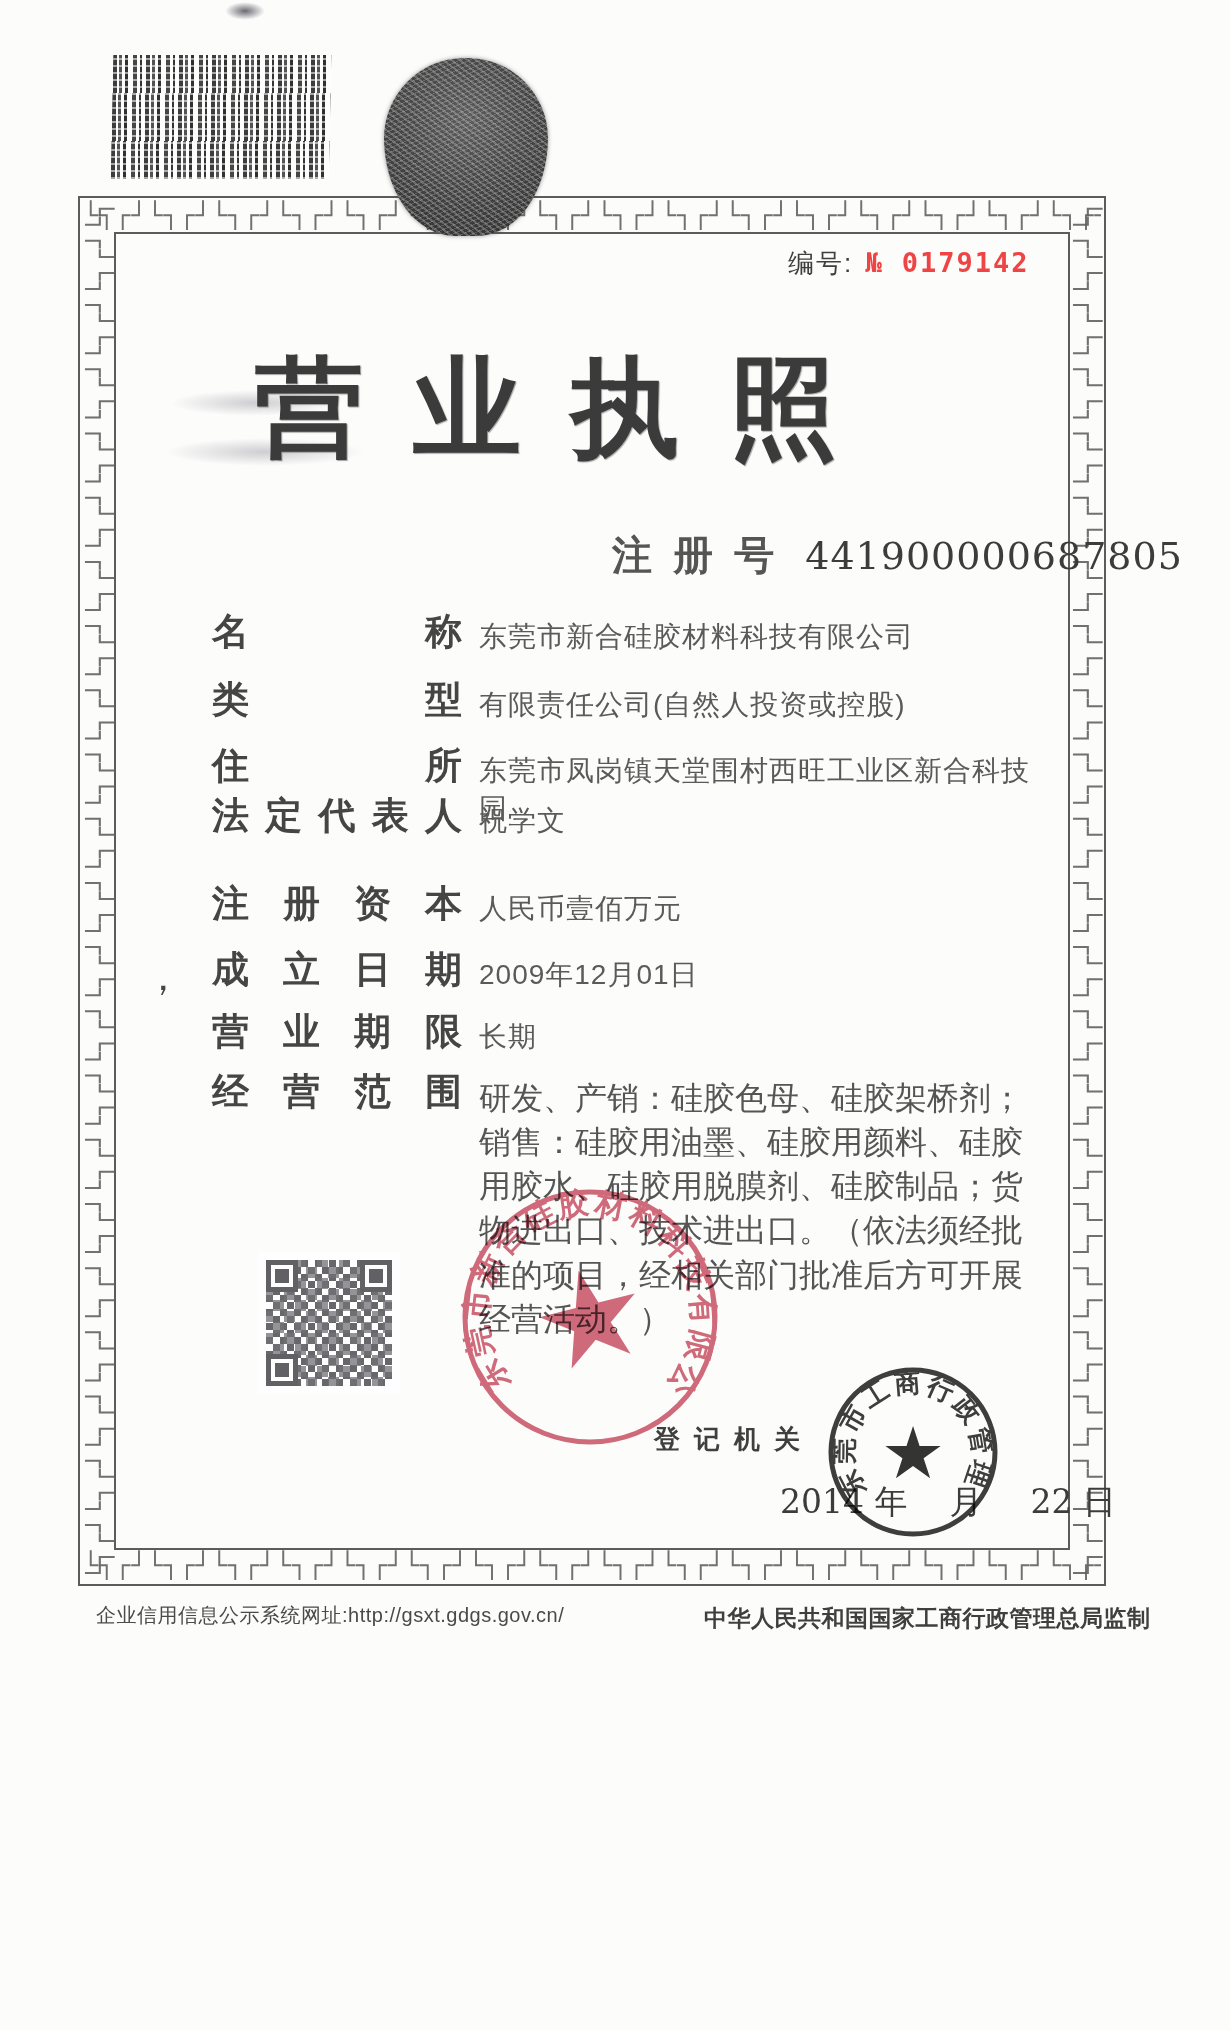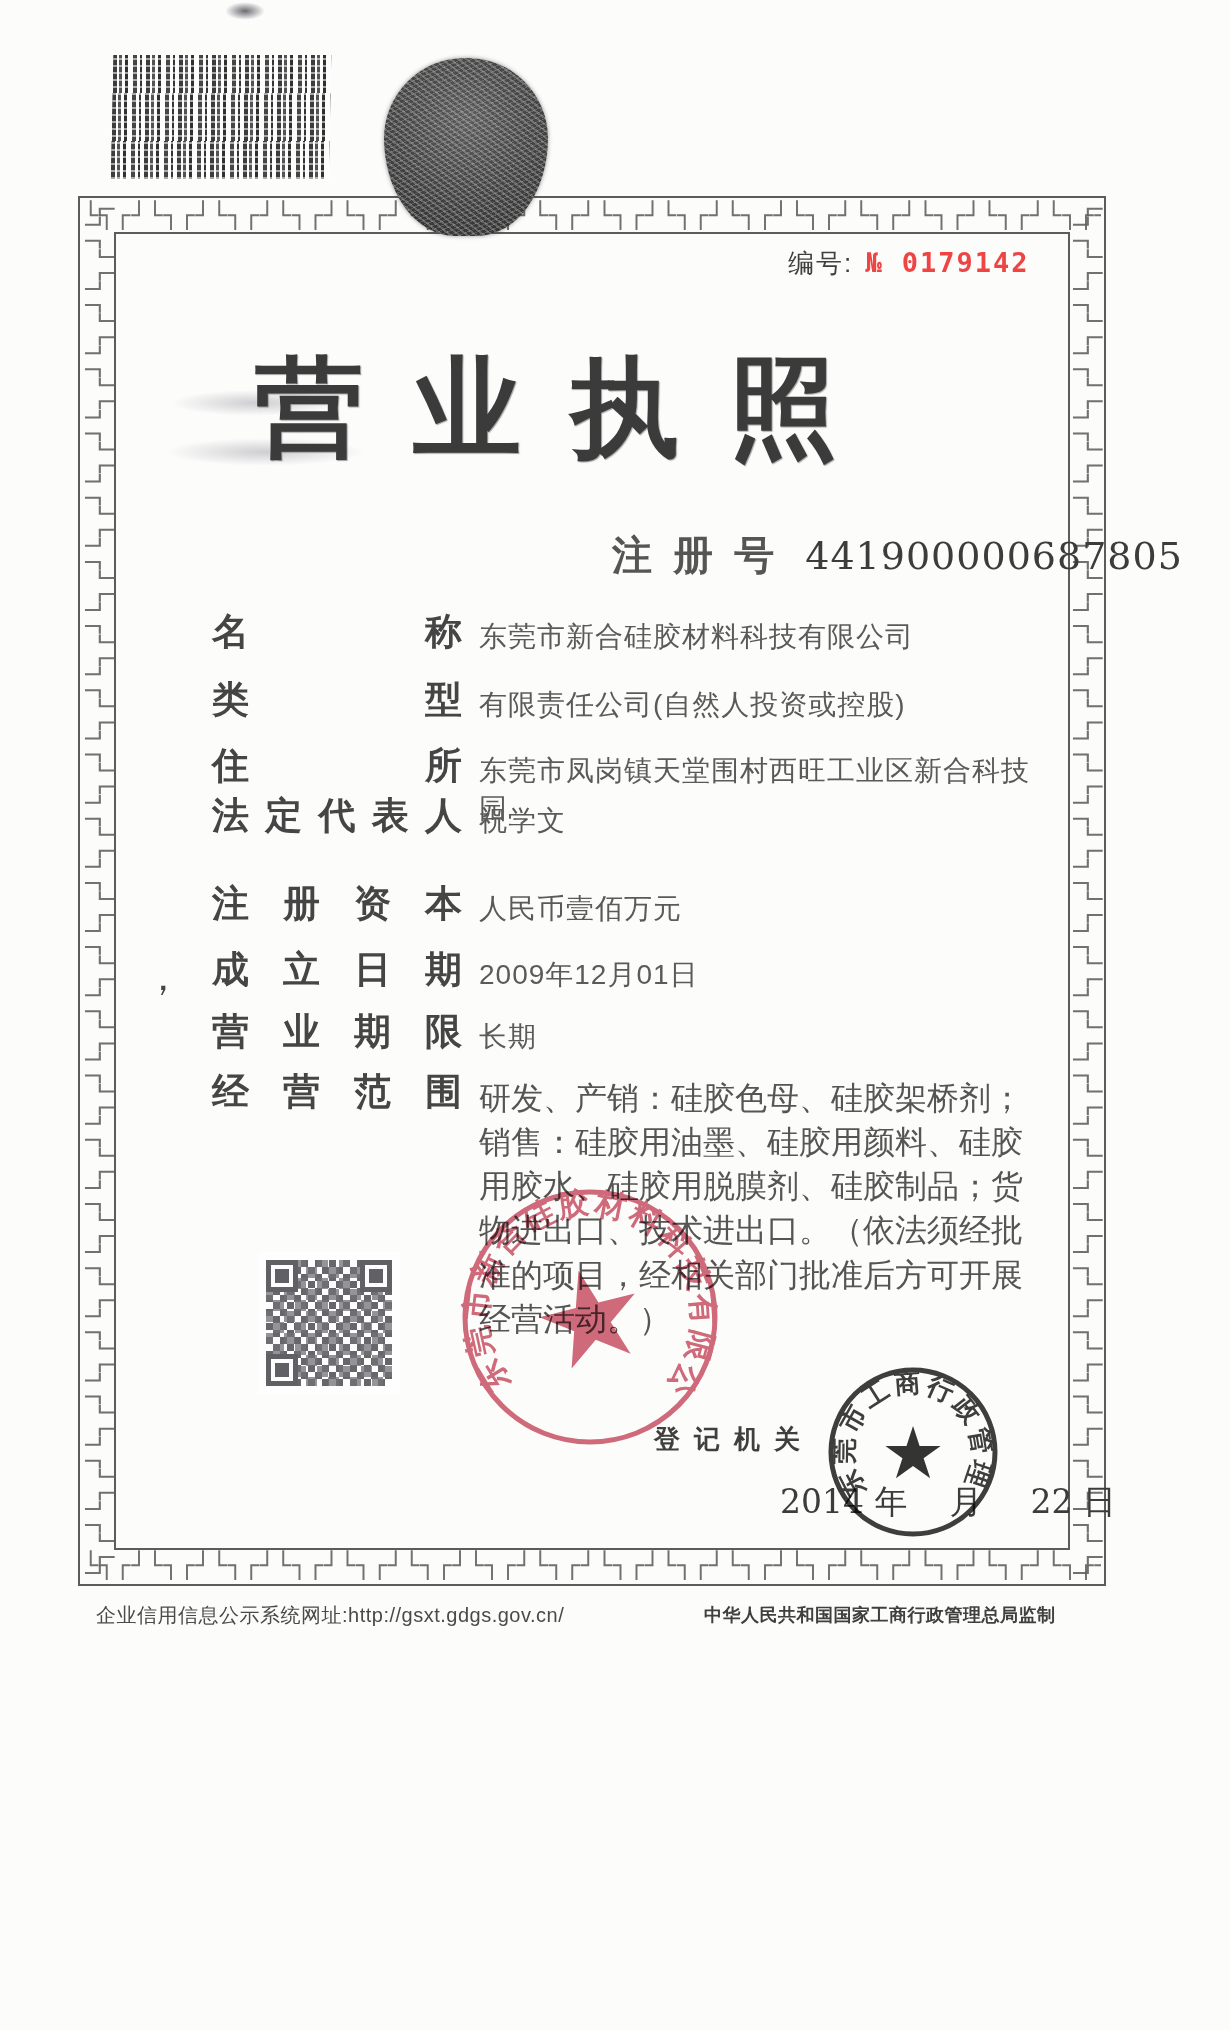--- a/index.html
+++ b/index.html
@@ -117,21 +117,21 @@
   .date-line { position:absolute; left:752px; top:1480px; z-index:4;
     display:flex; align-items:baseline; font-size:33px; color:#3c3c3c; }
   .date-line .d-num { font-family:"DejaVu Serif", serif;margin-left:28px; }
   .gap1 { width:42px; } .gap2 { width:20px; }
 
   
   .footer-left { position:absolute; left:96px; top:1602px; z-index:3;
     font-size:20px; color:#4a4a4a; letter-spacing:.5px;
     font-family:Liberation Sans, sans-serif; }
   .footer-right { position:absolute; left:704px; top:1603px; z-index:3;
-    font-size:18px; color:#3f3f3f; font-weight:600; letter-spacing:.5px; }
+    font-size:23px; color:#3f3f3f; font-weight:600; letter-spacing:.5px; }
 
   
   .stray-comma { position:absolute; left:144px; top:952px; z-index:3;
     font-size:38px; color:#444; }
   .smudge { position:absolute; z-index:2; border-radius:50%;
     background:radial-gradient(ellipse at center, rgba(120,120,130,.35), rgba(120,120,130,0) 70%); }
   .smudge-a { left:170px; top:390px; width:170px; height:26px; }
   .smudge-b { left:165px; top:438px; width:200px; height:28px; }
   .smudge-c { left:225px; top:2px;  width:40px;  height:18px;
     background:radial-gradient(ellipse at center, rgba(70,70,80,.8), rgba(70,70,80,0) 70%); }

